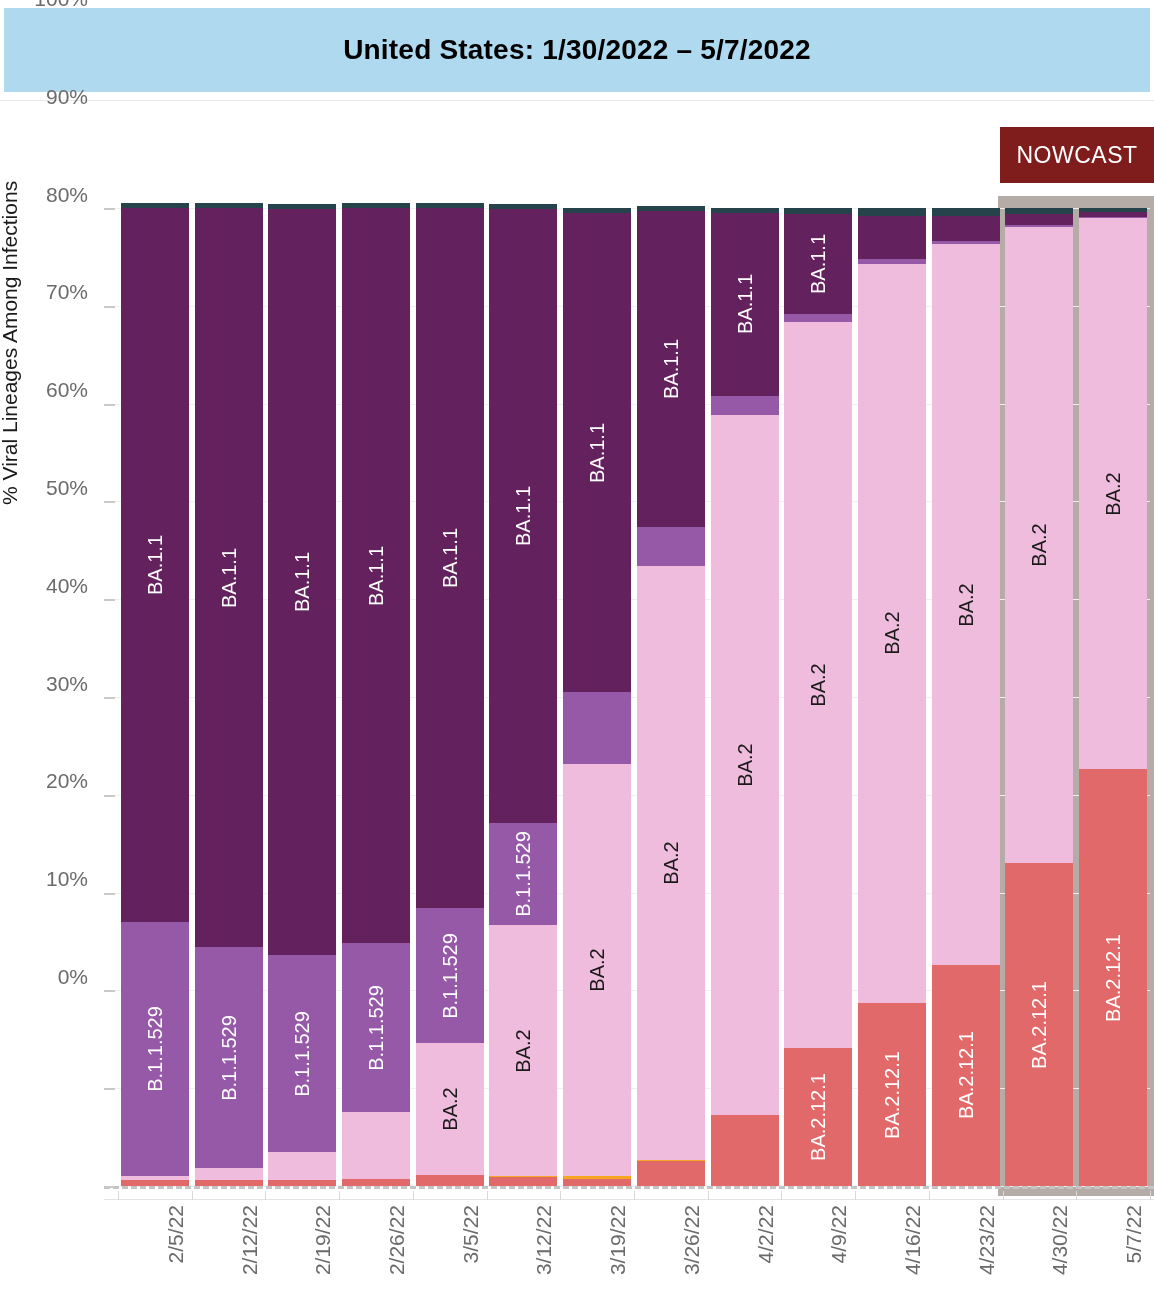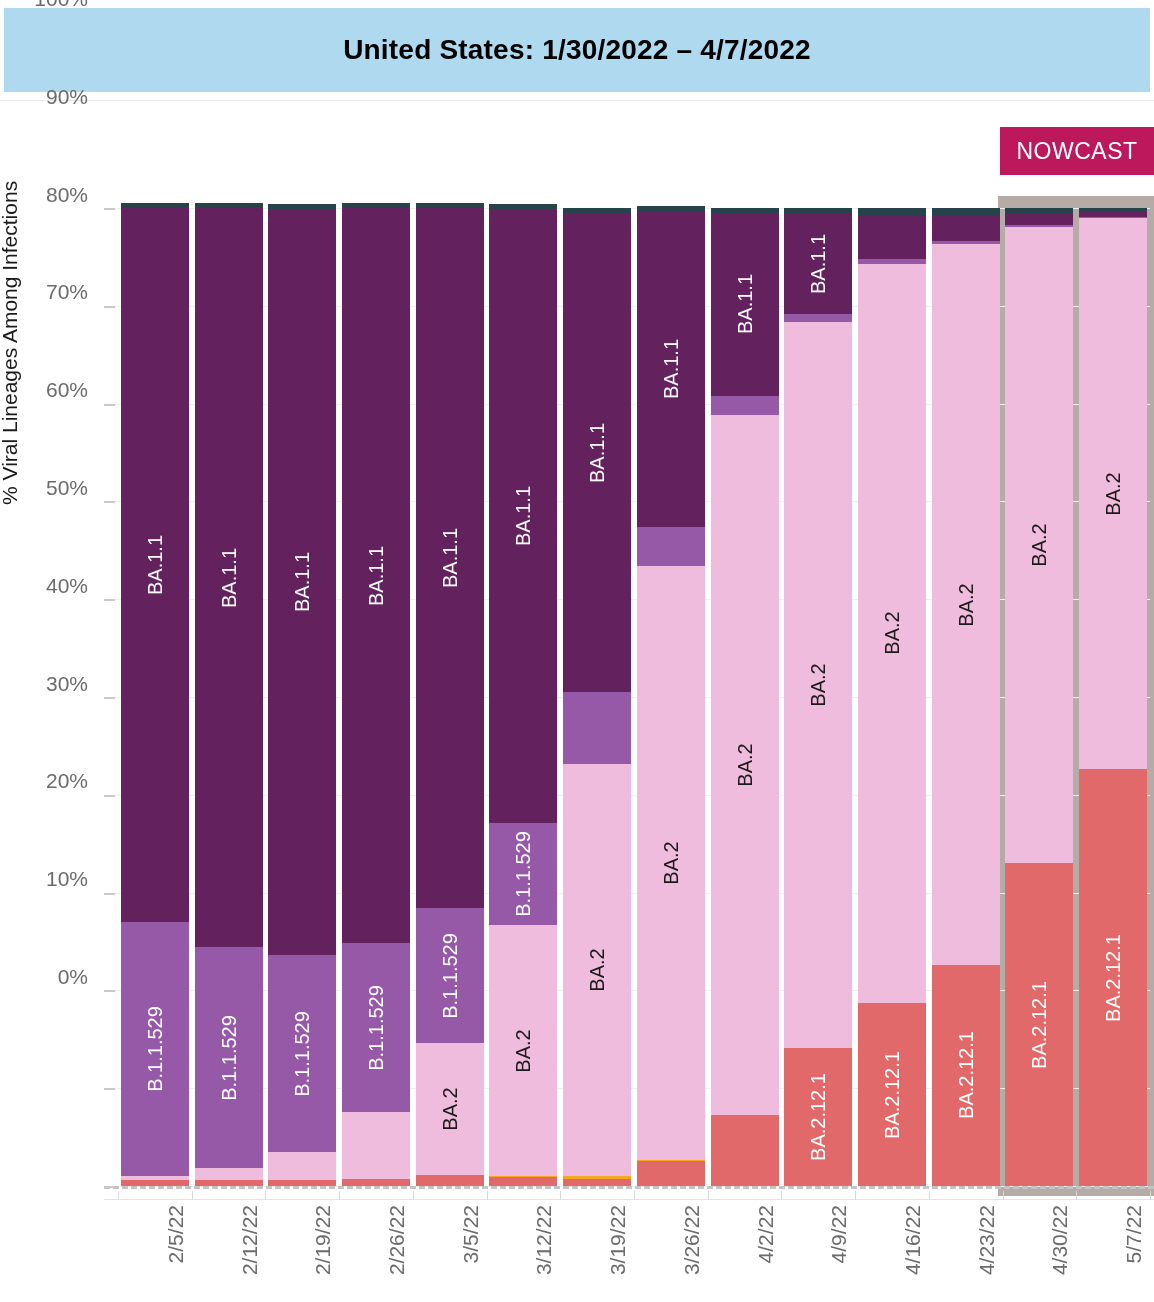--- a/index.html
+++ b/index.html
@@ -21,22 +21,22 @@
     font-size:28px;font-weight:bold;color:#000;letter-spacing:.2px;
     white-space:nowrap;
   }
   #banner-underline{
     position:absolute;left:0;top:92px;width:1154px;height:8px;background:#ffffff;
     border-bottom:1px solid #e9e9e9;
   }
 
   
   #nowcast-tag{
-    position:absolute;left:1000px;top:127px;width:154px;height:48px;
-    background:#be185d;
+    position:absolute;left:1000px;top:127px;width:154px;height:56px;
+    background:#7f1d1d;
     display:flex;align-items:center;justify-content:center;
   }
   #nowcast-tag span{
     color:#ffffff;font-size:23px;letter-spacing:.5px;
   }
 
   
   #plot{
     position:absolute;left:0;top:0;width:1154px;height:1302px;
   }
@@ -109,21 +109,21 @@
     font-size:21px;color:#6b6b6b;
     transform-origin:left top;
     transform:rotate(-90deg) translateX(-100%);
     white-space:nowrap;
   }
 </style>
 </head>
 <body>
 
 <div id="title-banner">
-  <div id="title-text">United States: 1/30/2022 – 4/7/2022</div>
+  <div id="title-text">United States: 1/30/2022 – 5/7/2022</div>
 </div>
 <div id="banner-underline"></div>
 
 <div id="nowcast-tag">
   <span>NOWCAST</span>
 </div>
 
 <div id="plot">
   <div id="nowcast-shade"></div>
   <div id="grid">

